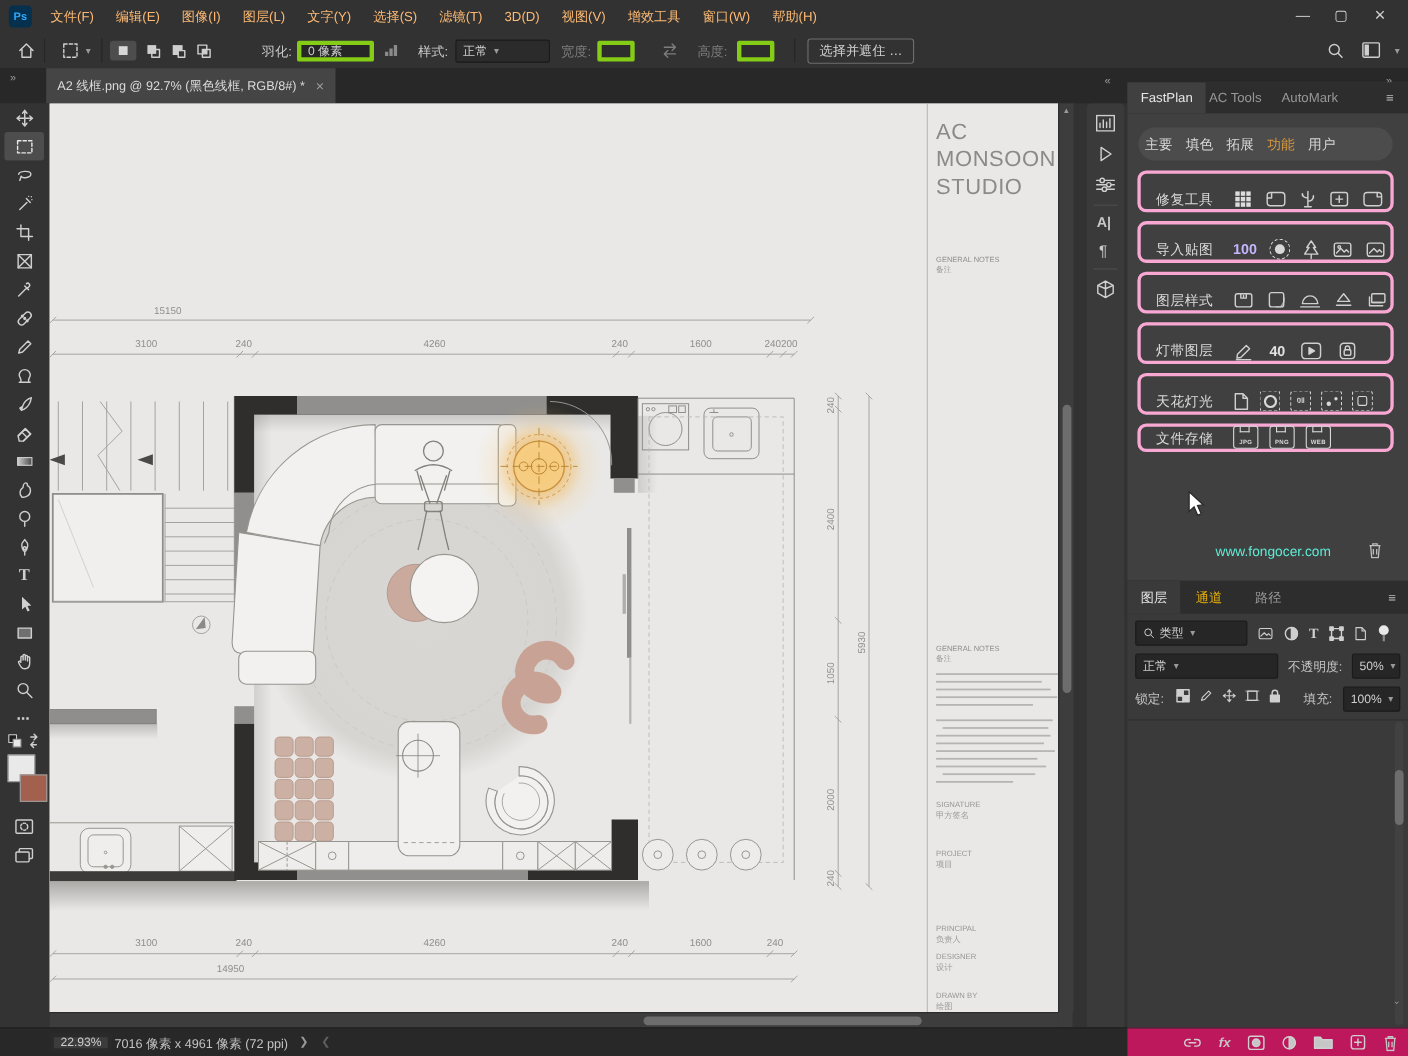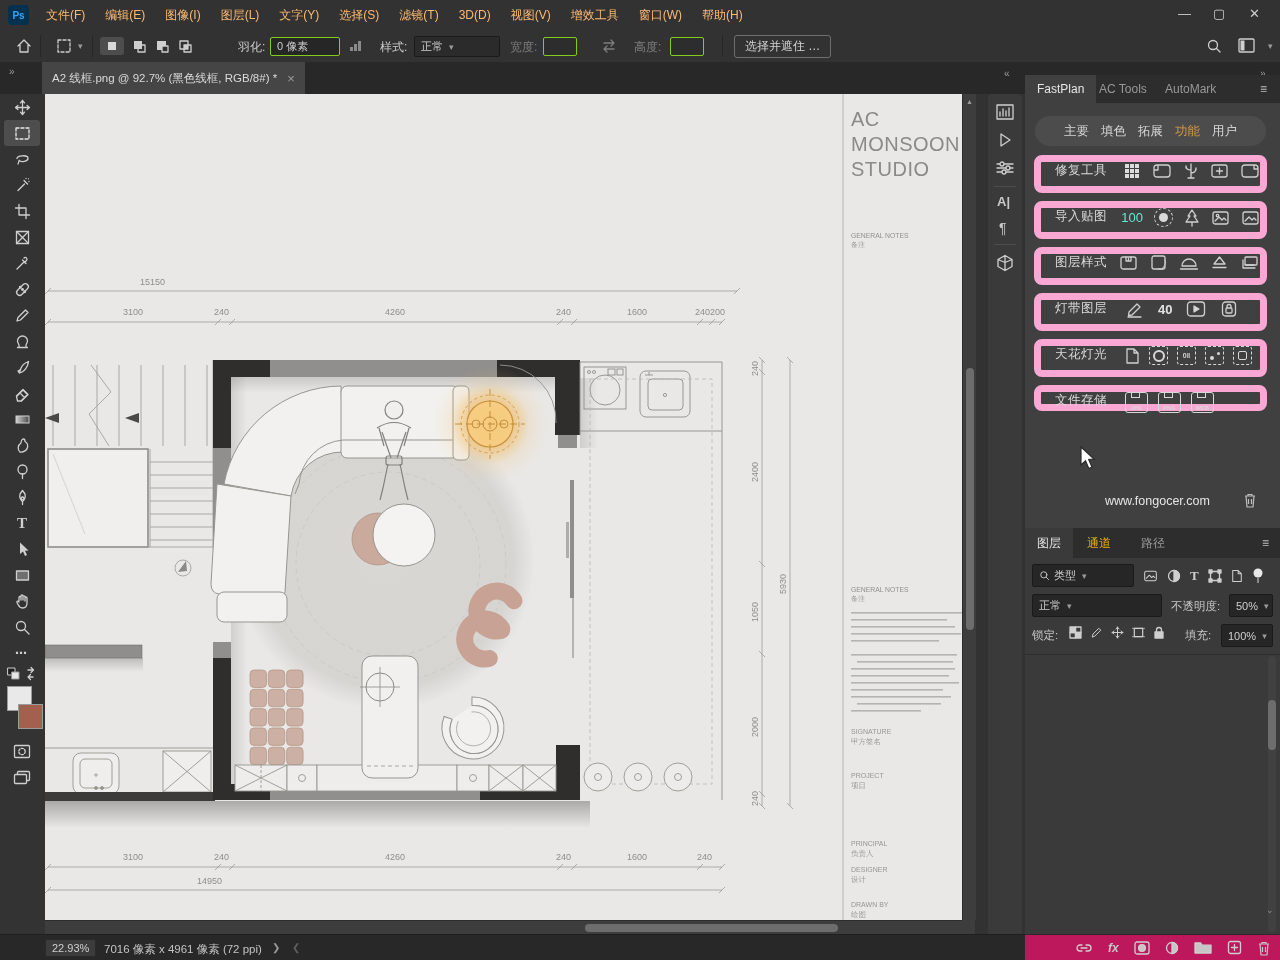--- a/index.html
+++ b/index.html
@@ -1,29 +1,29 @@
 <!DOCTYPE html>
 <html><head>
 <meta charset="utf-8">
 <style>
   html,body{margin:0;padding:0}
   body{width:1280px;height:960px;position:relative;overflow:hidden;background:#323232;
        font-family:"Liberation Sans","DejaVu Sans",sans-serif;color:#d4d4d4;font-size:12px}
   .abs{position:absolute}
   .flex{display:flex;align-items:center}
   .mi{padding:0 10px;height:30px;display:flex;align-items:center;color:#fdba74;font-size:12px}
-  .box{background:#262626;border:1px solid #84cc16;border-radius:2px;color:#cfcfcf;font-size:11px;
+  .box{background:#262626;border:4px solid #84cc16;border-radius:2px;color:#cfcfcf;font-size:11px;
        display:flex;align-items:center;padding:0 6px;box-sizing:border-box}
   .sel{background:#2b2b2b;border:1px solid #1a1a1a;border-radius:2px;color:#cfcfcf;font-size:11px;
        display:flex;align-items:center;justify-content:flex-start;padding:0 6px;box-sizing:border-box}
   .chev{color:#9a9a9a;font-size:9px;margin-left:6px}
   .icn{stroke:#cfcfcf;fill:none;stroke-width:1.3;stroke-linecap:round;stroke-linejoin:round;display:block}
   .tool{width:36px;height:26px;margin-left:4px;display:flex;align-items:center;justify-content:center;border-radius:3px}
   .tool.active{background:#4d4d4d}
-  .grp{position:absolute;border:7px solid #f9a8d4;border-radius:8px;display:flex;align-items:flex-start;box-sizing:border-box}
+  .grp{position:absolute;border:3px solid #f9a8d4;border-radius:8px;display:flex;align-items:flex-end;box-sizing:border-box}
   .grp .glabel{font-size:12.5px;color:#dadada;margin-left:14px;width:66px;letter-spacing:.5px}
   .fpicons{display:flex;align-items:center;gap:11px;margin-left:4px}
   .pill{font-size:12.5px;color:#d8d8d8;padding:0 6px;cursor:default}
   .tabname{font-size:12px;padding:0 12px;height:28px;display:flex;align-items:center}
   .floppy{width:23px;height:21px;border:1.5px solid #d8d8d8;border-radius:3px;position:relative;box-sizing:border-box}
   .floppy .shutter{position:absolute;top:0;left:5px;width:9px;height:5px;border:1px solid #d8d8d8;border-top:none;box-sizing:border-box}
   .floppy .flabel{position:absolute;bottom:1px;left:0;right:0;text-align:center;font-size:5.5px;font-weight:bold;color:#d8d8d8;letter-spacing:.3px}
   .dsq{width:19px;height:19px;border:1.4px dashed #d8d8d8;border-radius:3px;display:flex;align-items:center;justify-content:center;box-sizing:border-box}
   .scrollthumb{background:#6d6d6d;border-radius:4px}
 </style>
@@ -642,21 +642,21 @@
     </div>
 </div>
 
 <div class="abs" style="left:1025px;top:75px;width:255px;height:453px;background:#404040">
   <div class="abs" style="left:0;top:0;width:255px;height:28px;background:#2d2d2d"></div>
   <div class="abs tabname" style="left:0;top:0;background:#404040;color:#e6e6e6">FastPlan</div>
   <div class="abs tabname" style="left:62px;top:0;color:#989898">AC Tools</div>
   <div class="abs tabname" style="left:128px;top:0;color:#989898">AutoMark</div>
   <div class="abs" style="left:235px;top:7px;color:#bdbdbd;font-size:12px">≡</div>
 
-  <div class="abs flex" style="left:10px;top:41px;width:231px;height:30px;background:#4c4c4c;border-radius:15px;justify-content:center">
+  <div class="abs flex" style="left:10px;top:41px;width:231px;height:30px;background:#4c4c4c;border-radius:15px;justify-content:flex-start">
     <span class="pill">主要</span>
     <span class="pill">填色</span>
     <span class="pill">拓展</span>
     <span class="pill" style="color:#d6983f">功能</span>
     <span class="pill">用户</span>
   </div>
 
   <div class="grp" style="left:9px;top:80px;width:233px;height:38px">
     <span class="glabel">修复工具</span>
     <div class="fpicons">
@@ -685,21 +685,21 @@
         </svg>
       <svg class="icn" width="20" height="18" viewBox="0 0 20 18">
           <path d="M2,6 Q2,3 5,3 H15 Q18,3 18,6 V12 Q18,15 15,15 H5 Q2,15 2,12 Z M14,3 v4 h4"></path>
         </svg>
     </div>
   </div>
 
   <div class="grp" style="left:9px;top:126px;width:233px;height:38px">
     <span class="glabel">导入贴图</span>
     <div class="fpicons">
-      <span style="font-size:13px;font-weight:normal;color:#5eead4">100</span>
+      <span style="font-size:13px;font-weight:bold;color:#c4b5fd">100</span>
       <span class="dsq" style="border-radius:50%">
           <span style="width:9px;height:9px;border-radius:50%;background:#d8d8d8;display:block"></span>
         </span>
       <svg class="icn" width="16" height="18" viewBox="0 0 16 18">
           <path d="M8,1 L12,7 H10 L14,13 H2 L6,7 H4 Z M8,13 V17"></path>
         </svg>
       <svg class="icn" width="19" height="18" viewBox="0 0 19 18">
           <rect x="2" y="3" width="15" height="12" rx="2"></rect>
           <path d="M4,12 L8,8 L11,11 L13,9 L15,11"></path>
           <circle cx="6.5" cy="6.5" r="1.2"></circle>
@@ -785,21 +785,21 @@
           <span class="shutter"></span>
           <span class="flabel">PNG</span>
         </span>
       <span class="floppy">
           <span class="shutter"></span>
           <span class="flabel">WEB</span>
         </span>
     </div>
   </div>
 
-  <div class="abs" style="left:80px;top:419px;font-size:12.5px;color:#e5e5e5">www.fongocer.com</div>
+  <div class="abs" style="left:80px;top:419px;font-size:12.5px;color:#5eead4">www.fongocer.com</div>
   <svg class="abs" style="left:218px;top:417px;color:#bdbdbd" width="14" height="16">
       <use href="#i-trash"></use>
     </svg>
 </div>
 
 <div class="abs" style="left:1025px;top:528px;width:255px;height:432px;background:#3a3a3a">
   <div class="abs" style="left:0;top:0;width:255px;height:30px;background:#2d2d2d"></div>
   <div class="abs tabname" style="left:0;top:0;height:30px;background:#3a3a3a;color:#e4e4e4">图层</div>
   <div class="abs tabname" style="left:50px;top:0;height:30px;color:#eab308">通道</div>
   <div class="abs tabname" style="left:104px;top:0;height:30px;color:#989898">路径</div>

